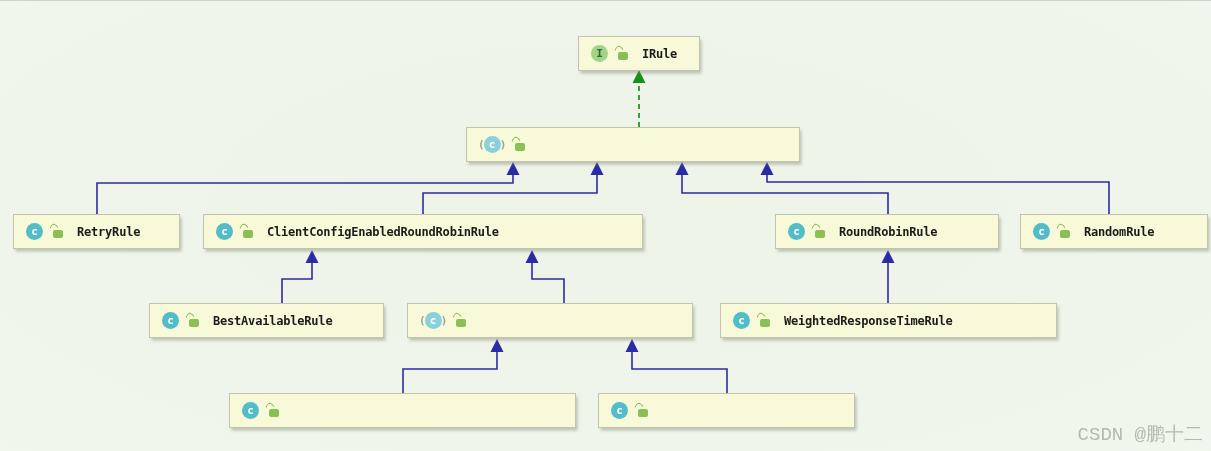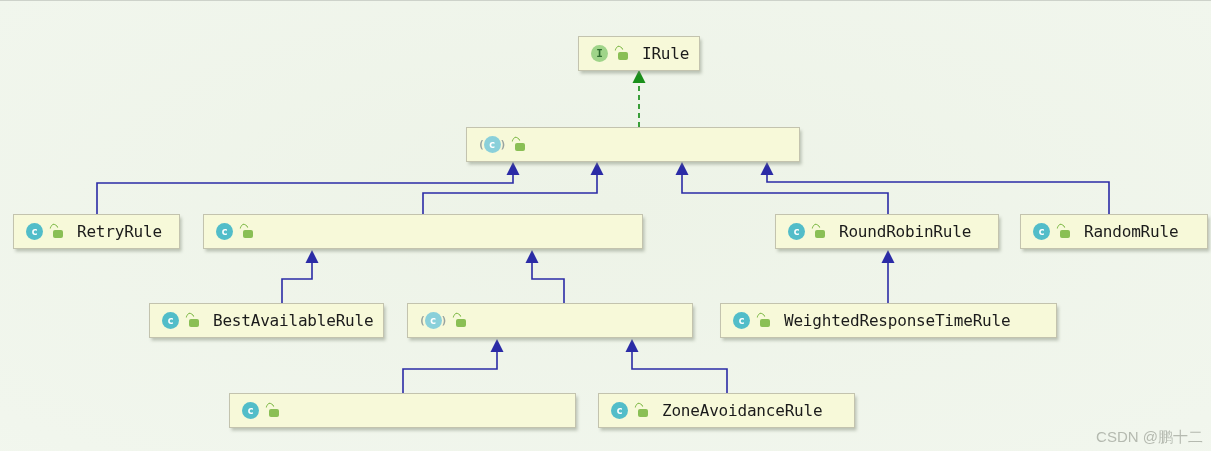--- a/index.html
+++ b/index.html
@@ -11,21 +11,21 @@
   }
   .edges { position:absolute; left:0; top:0; pointer-events:none; }
   .node {
     position:absolute; height:35px; box-sizing:border-box;
     background:#f7f9d9; border:1px solid #c3c3ae;
     box-shadow:1.5px 2.5px 3px rgba(120,130,110,0.45);
     display:flex; align-items:center; padding:0 12px; gap:9px;
     cursor:default;
   }
   .node .label {
-    font-size:16px; font-weight:400; color:#1b1b1b; letter-spacing:-0.2px;
+    font-size:12px; font-weight:700; color:#1b1b1b; letter-spacing:-0.2px;
     white-space:nowrap; margin-left:4px;
   }
   .type-icon { display:inline-flex; align-items:center; flex:none; }
   .type-icon .circle {
     width:17px; height:17px; border-radius:50%;
     display:inline-flex; align-items:center; justify-content:center;
     font-size:11px; font-weight:bold; line-height:1;
   }
   .type-icon.cls .circle      { background:#52bdc9; color:#ffffff; }
   .type-icon.abstract .circle { background:#8ad0da; color:#ffffff; }
@@ -37,21 +37,21 @@
     background:#8abf55; border-radius:2px;
   }
   .lock-icon .shackle {
     position:absolute; left:-2px; top:-1px; width:6px; height:6px;
     border:1.7px solid #8abf55; border-radius:50%;
     border-bottom-color:transparent; border-right-color:transparent;
     transform:rotate(38deg);
   }
   .watermark {
     position:absolute; right:8px; bottom:5px;
-    font-family:Liberation Sans, sans-serif; font-size:15px; color:#b5bab0;
+    font-family:Liberation Mono, monospace; font-size:19px; color:#b5bab0;
     white-space:nowrap;
     text-align:right;
   }
 </style>
 </head>
 <body>
 
 <div class="canvas">
 
   <svg class="edges" width="1211" height="451">
@@ -134,20 +134,21 @@
   </div>
 
   <div class="node" style="left:203px; top:213px; width:440px;">
     <span class="type-icon cls">
         <span class="circle">c</span>
       </span>
     <span class="lock-icon">
         <span class="shackle"></span>
         <span class="body"></span>
       </span>
+    <span class="label">ClientConfigEnabledRoundRobinRule</span>
   </div>
 
   <div class="node" style="left:775px; top:213px; width:224px;">
     <span class="type-icon cls">
         <span class="circle">c</span>
       </span>
     <span class="lock-icon">
         <span class="shackle"></span>
         <span class="body"></span>
       </span>
@@ -210,17 +211,16 @@
   </div>
 
   <div class="node" style="left:598px; top:392px; width:257px;">
     <span class="type-icon cls">
         <span class="circle">c</span>
       </span>
     <span class="lock-icon">
         <span class="shackle"></span>
         <span class="body"></span>
       </span>
-    <span class="label">ZoneAvoidanceRule</span>
   </div>
 
   <div class="watermark">CSDN @鹏十二</div>
 </div>
 
 </body></html>

